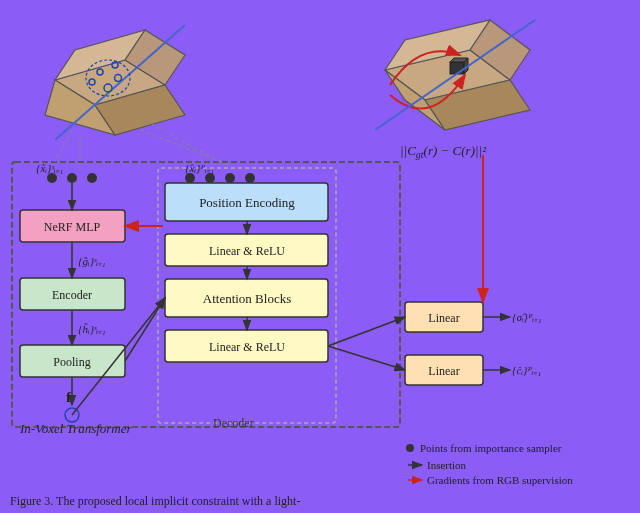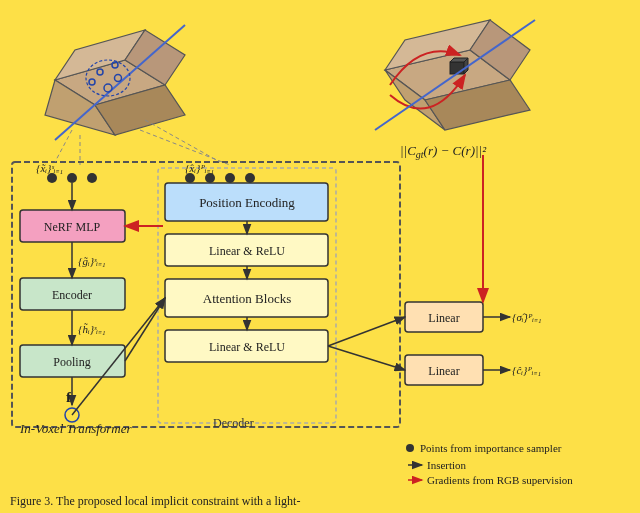--- a/index.html
+++ b/index.html
@@ -10,21 +10,21 @@
       font-family: 'Times New Roman', Times, serif;
       font-size: 13px;
       overflow: hidden;
       position: relative;
     }
 
     .main-container {
       width: 640px;
       height: 513px;
       position: relative;
-      background: #fde047;
+      background: #8b5cf6;
     }
 
     
     .svg-overlay {
       position: absolute;
       top: 0;
       left: 0;
       width: 640px;
       height: 513px;
       pointer-events: none;

